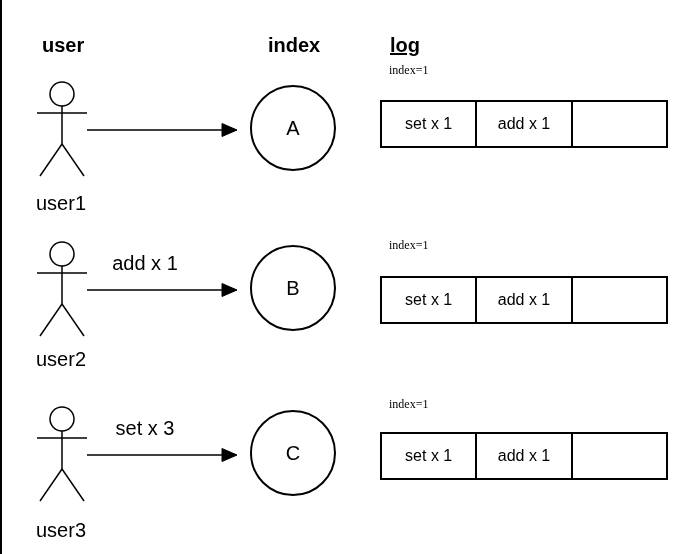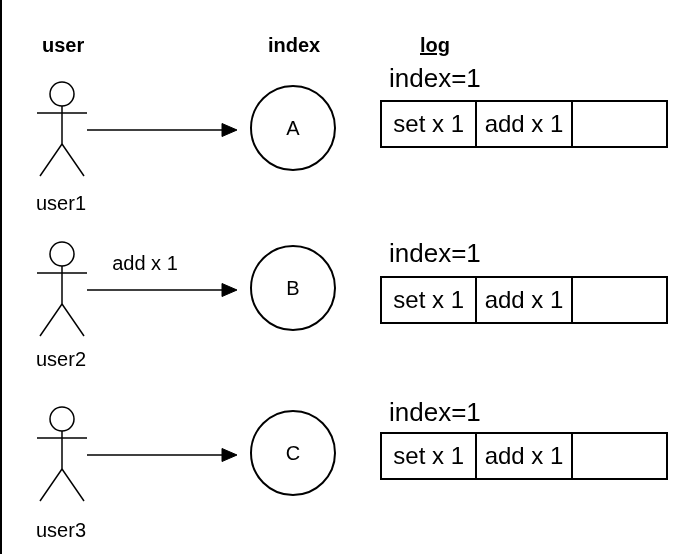--- a/index.html
+++ b/index.html
@@ -22,21 +22,21 @@
   }
   .col-header {
     position: absolute;
     top: 34px;
     font-size: 20px;
     font-weight: bold;
     white-space: nowrap;
   }
   .col-header.h-user { left: 42px; }
   .col-header.h-node { left: 268px; }
-  .col-header.h-log  { left: 420px; text-decoration: underline; }
+  .col-header.h-log  { left: 390px; text-decoration: underline; }
 
   .row { position: absolute; left: 0; width: 691px; height: 230px; }
   .row.r1 { top: 0; }
   .row.r2 { top: 160px; }
   .row.r3 { top: 325px; }
 
   .actor { position: absolute; left: 31px; top: 81px; }
   .actor circle, .actor line {
     stroke: #000000;
     stroke-width: 1.5;
@@ -77,22 +77,23 @@
     background: #ffffff;
     display: flex;
     align-items: center;
     justify-content: center;
   }
   .node-label { font-size: 20px; }
 
   .index-label {
     position: absolute;
     left: 389px; top: 63px;
-    font-size: 26px;
-    white-space: nowrap;
+    font-size: 12px;
+    white-space: nowrap;
+    font-family: Liberation Serif, serif;
   }
   .r2 .index-label { top: 78px; }
   .r3 .index-label { top: 72px; }
 
   .log-table {
     position: absolute;
     left: 380px; top: 100px;
     width: 288px; height: 48px;
     box-sizing: border-box;
     border: 2px solid #000000;
@@ -100,21 +101,21 @@
     background: #ffffff;
   }
   .r2 .log-table { top: 116px; }
   .r3 .log-table { top: 107px; }
   .log-cell {
     flex: 1;
     border-right: 2px solid #000000;
     display: flex;
     align-items: center;
     justify-content: center;
-    font-size: 24px;
+    font-size: 16px;
     white-space: nowrap;
   }
   .log-cell:last-child { border-right: none; }
 </style>
 </head>
 <body>
 
 <div class="canvas">
   <div class="frame-line"></div>
 
@@ -173,20 +174,21 @@
 
   <div class="row r3">
     <svg class="actor" width="62" height="98" viewBox="0 0 62 98">
       <circle cx="31" cy="13" r="12"></circle>
       <line x1="31" y1="25" x2="31" y2="63"></line>
       <line x1="6" y1="32" x2="56" y2="32"></line>
       <line x1="31" y1="63" x2="9" y2="95"></line>
       <line x1="31" y1="63" x2="53" y2="95"></line>
     </svg>
     <div class="user-label">user3</div>
+    <div class="msg-label">set x 3</div>
     <svg class="arrow" width="156" height="20" viewBox="0 0 156 20">
       <line x1="3" y1="10" x2="139" y2="10"></line>
       <polygon points="138,3.5 153,10 138,16.5"></polygon>
     </svg>
     <div class="node-circle">
       <span class="node-label">C</span>
     </div>
     <div class="index-label">index=1</div>
     <div class="log-table">
       <div class="log-cell">set x 1</div>

